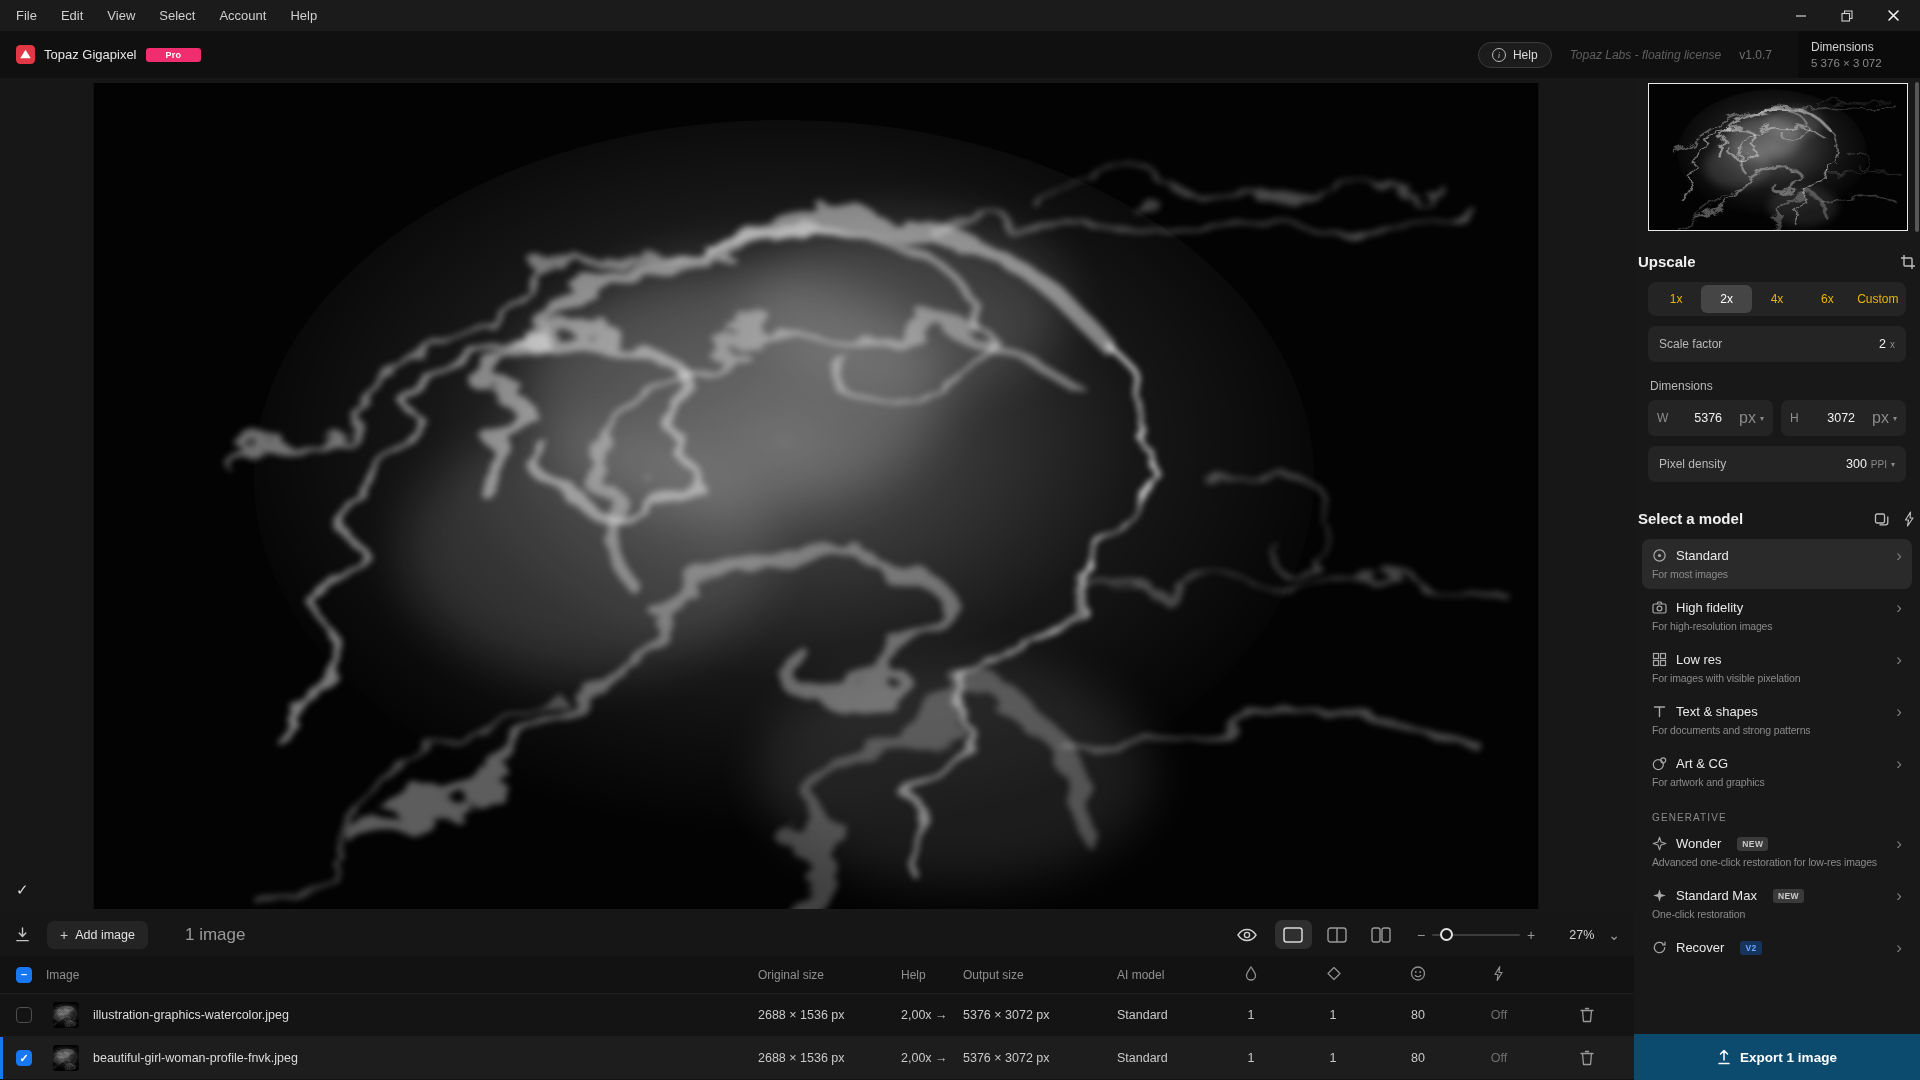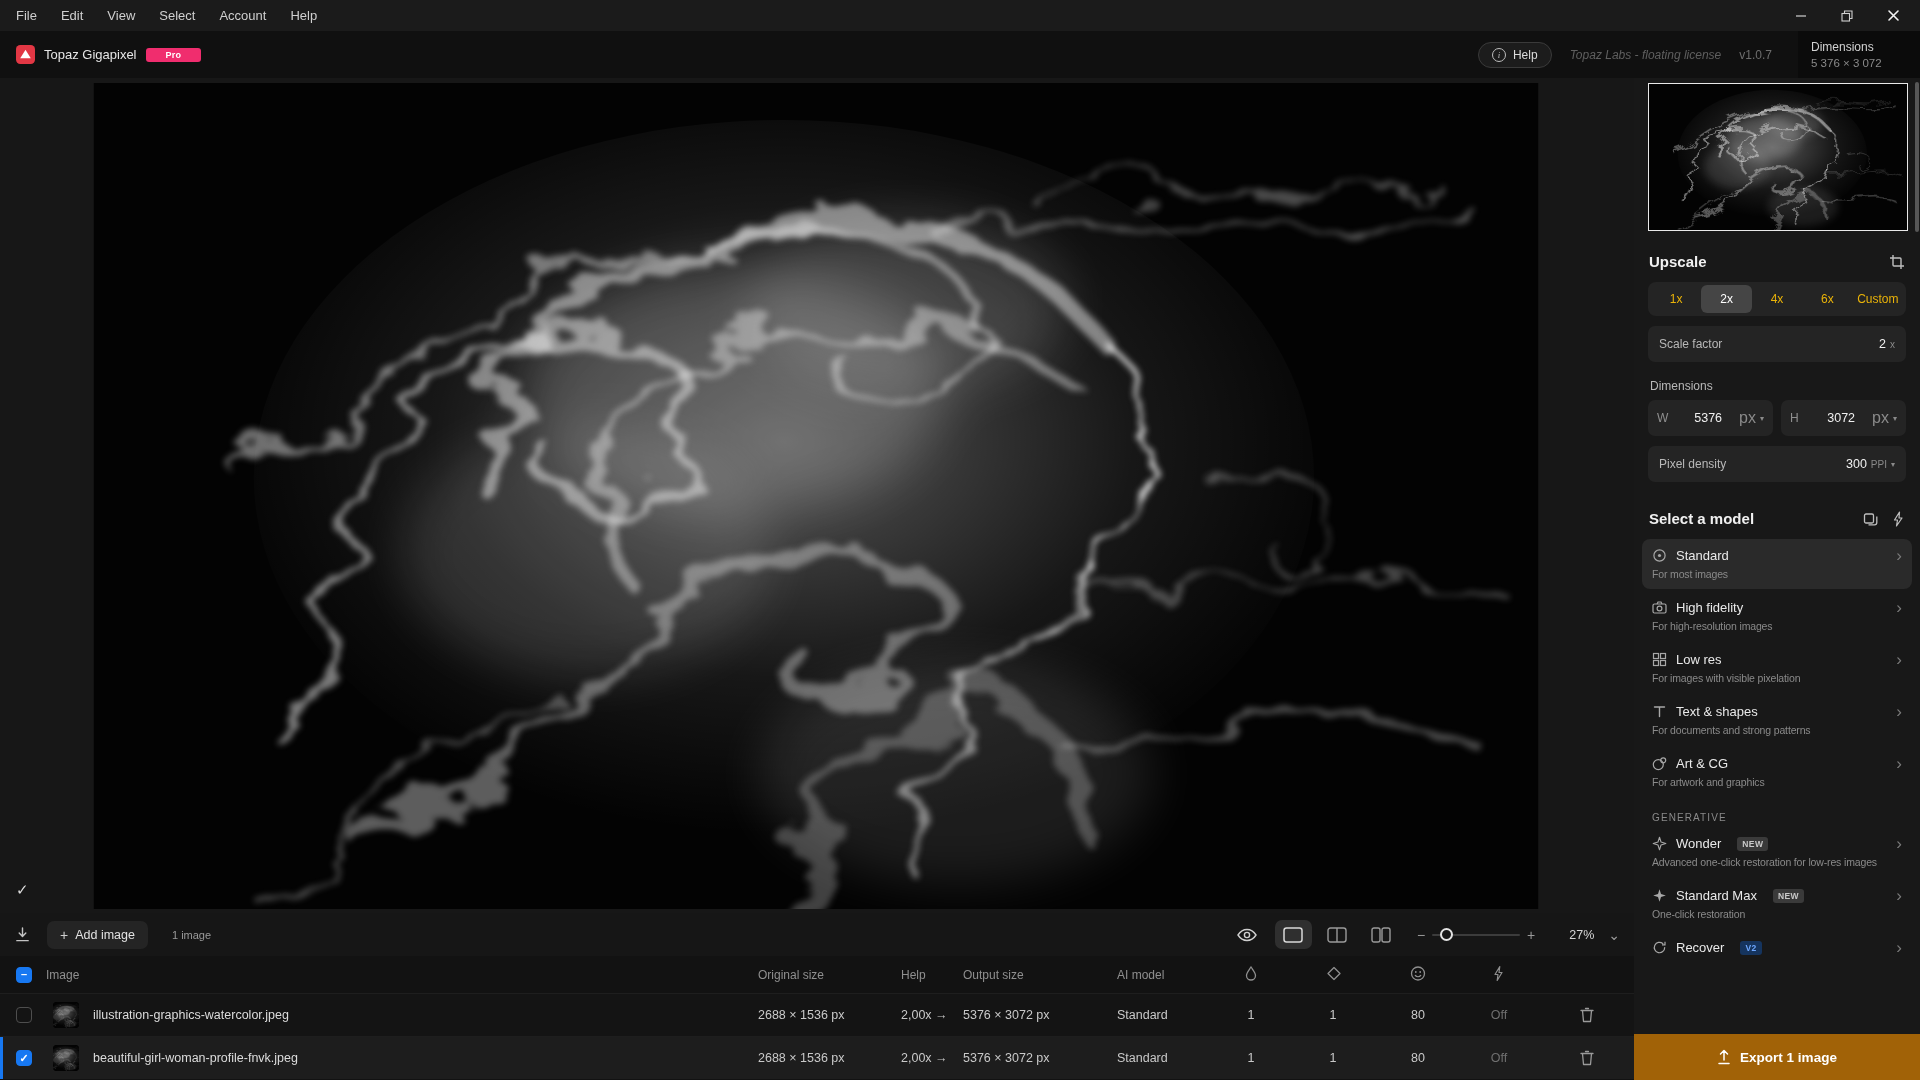--- a/index.html
+++ b/index.html
@@ -31,21 +31,21 @@
   .canvas { position:absolute; top:78px; left:0; width:1634px; height:835px; background:#171717; }
   .main-art { position:absolute; left:93px; top:5px; width:1446px; height:826px; display:block; }
   .canvas-check { position:absolute; left:16px; bottom:14px; color:#dcdcdc; font-size:15px; }
 
   
   .sidebar { position:absolute; top:78px; right:0; bottom:0; width:286px; background:#181818; overflow:hidden; }
   .thumb-frame { margin:5px 12px 0 14px; height:148px; border:1.5px solid #e9e9e9; background:#000; }
   .thumb-frame svg, .rowthumb svg { width:100%; height:100%; display:block; }
   .side-scroll { position:absolute; top:4px; right:1px; width:4px; height:150px; background:#575757; border-radius:2px; }
 
-  .section-title-row { display:flex; align-items:center; margin:22px 15px 12px; }
+  .section-title-row { display:flex; align-items:center; margin:22px 4px 12px; }
   .section-title-row h2 { font-size:15px; font-weight:bold; color:#f0f0f0; }
   .st-icons { margin-left:auto; display:flex; gap:12px; align-items:center; }
   .icon-btn { display:flex; align-items:center; }
 
   .scale-group { margin:0 14px; display:flex; background:#242424; border-radius:8px; padding:3px; height:34px; }
   .scale-btn { flex:1; display:flex; align-items:center; justify-content:center; font-size:12px; color:#eab308; border-radius:6px; }
   .scale-btn.active { background:#454545; color:#fff; }
 
   .input-row { margin:10px 14px 0; height:36px; background:#242424; border-radius:7px; display:flex; align-items:center; padding:0 11px; }
   .input-row .lbl { font-size:12px; color:#b8b8b8; }
@@ -65,27 +65,27 @@
   .model-item.selected { background:#2a2a2a; }
   .mi-top { display:flex; align-items:center; gap:9px; }
   .mi-icon { display:flex; align-items:center; width:15px; }
   .mi-name { font-size:13px; color:#e9e9e9; }
   .mi-chev { margin-left:auto; color:#7a7a7a; font-size:17px; line-height:1; }
   .mi-desc { margin-top:4px; font-size:10.5px; letter-spacing:-0.15px; color:#8a8a8a; white-space:nowrap; overflow:hidden; }
   .gen-label { margin:15px 18px 4px; font-size:10px; letter-spacing:1.1px; color:#8a8a8a; }
   .badge-new { background:#3a3a3a; color:#c9c9c9; font-size:8.5px; font-weight:bold; padding:2px 5px; border-radius:3px; margin-left:7px; letter-spacing:.4px; }
   .badge-v2 { background:#15345e; color:#6ea8ff; font-size:8.5px; font-weight:bold; padding:2px 5px; border-radius:3px; margin-left:7px; letter-spacing:.4px; }
 
-  .export-btn { position:absolute; left:0; right:0; bottom:0; height:46px; background:#a16207; border:none; color:#fff; font-family:inherit; font-size:13.5px; font-weight:bold; display:flex; align-items:center; justify-content:center; gap:9px; cursor:pointer; z-index:6; }
+  .export-btn { position:absolute; left:0; right:0; bottom:0; height:46px; background:#0c4a6e; border:none; color:#fff; font-family:inherit; font-size:13.5px; font-weight:bold; display:flex; align-items:center; justify-content:center; gap:9px; cursor:pointer; z-index:6; }
 
   
   .toolbar { position:absolute; top:913px; left:0; width:1634px; height:43px; background:#161616; display:flex; align-items:center; padding:0 14px; }
   .add-btn { display:flex; align-items:center; gap:7px; background:#242424; border-radius:7px; padding:7px 13px; margin-left:16px; color:#e2e2e2; font-size:12.5px; }
   .plus-glyph { font-size:14px; color:#cfcfcf; line-height:1; }
-  .img-count { margin-left:24px; color:#9a9a9a; font-size:11px; }
+  .img-count { margin-left:37px; color:#9a9a9a; font-size:17px; }
   .tb-spacer { flex:1; }
   .view-toggles { display:flex; gap:7px; margin:0 10px 0 18px; }
   .vt { width:37px; height:29px; display:flex; align-items:center; justify-content:center; border-radius:7px; }
   .vt.active { background:#2f2f2f; }
   .zoom-minus, .zoom-plus { color:#9a9a9a; font-size:14px; padding:0 7px; }
   .zoom-track { position:relative; width:88px; height:2px; background:#3c3c3c; border-radius:1px; }
   .zoom-knob { position:absolute; left:8px; top:-6px; width:13px; height:13px; border:2px solid #e3e3e3; border-radius:50%; background:#161616; }
   .zoom-label { width:40px; text-align:right; color:#d6d6d6; font-size:12.5px; margin-left:12px; }
   .zoom-chevron { color:#9a9a9a; font-size:14px; margin-left:14px; }
 

